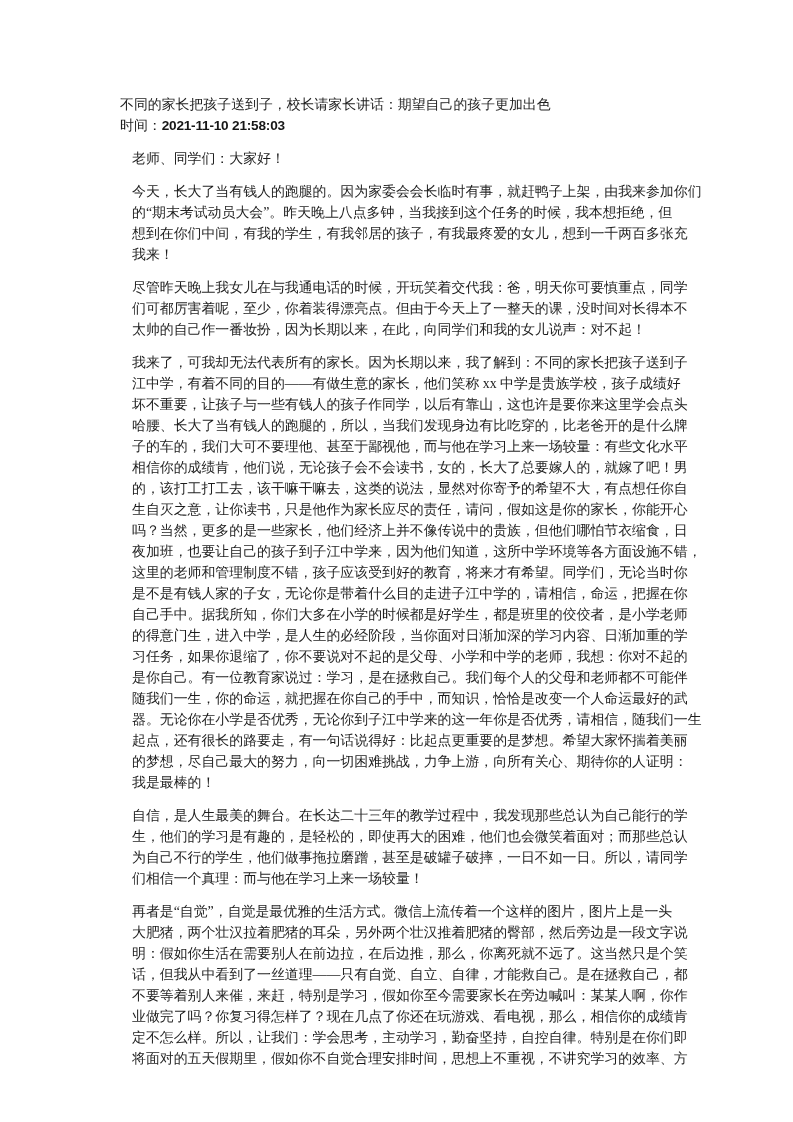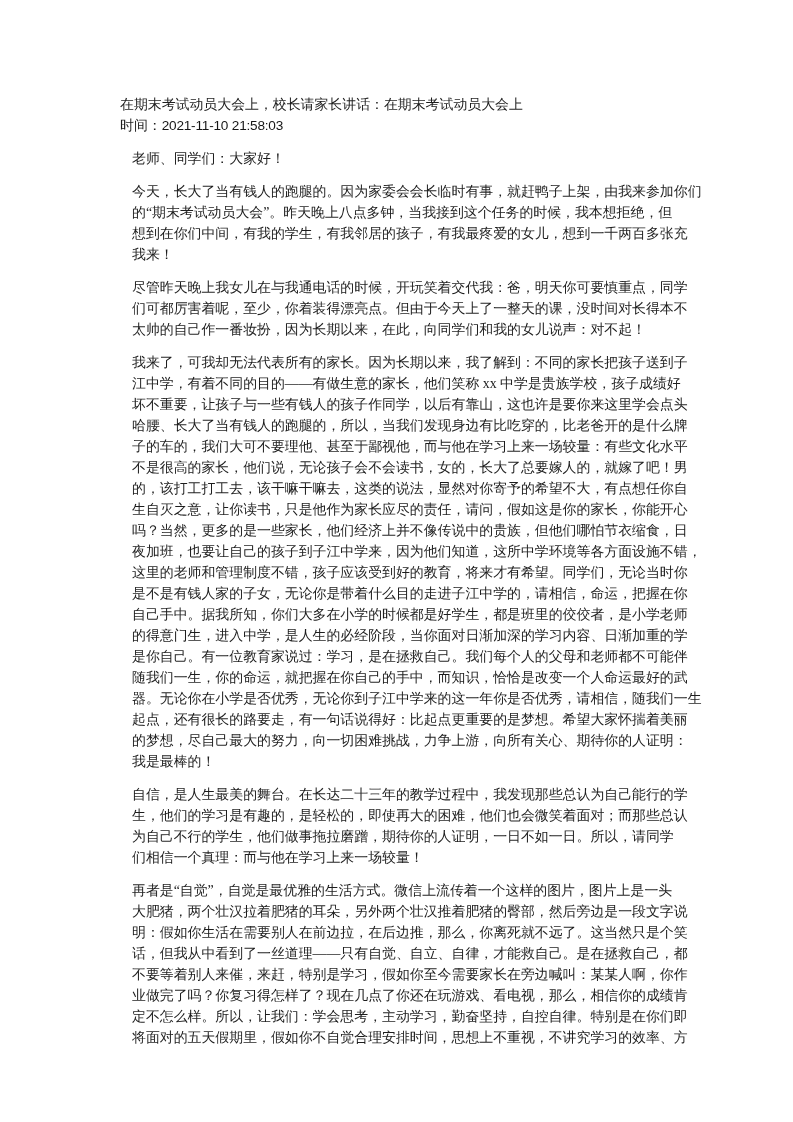--- a/index.html
+++ b/index.html
@@ -28,33 +28,33 @@
     white-space: nowrap;
     text-align: justify;
     text-align-last: justify;
     overflow: visible;
   }
   .line.end {
     text-align-last: left;
   }
   .latin {
     font-family: "Liberation Sans", "DejaVu Sans", sans-serif;
-    font-weight: 400;
+    font-weight: 700;
     font-size: 13.6px;
     letter-spacing: -0.2px;
     color: #161616;
   }
   .para { margin: 12px; padding: 0; }
 </style>
 </head>
 <body>
 
 <div class="page">
   <div class="textblock">
-    <div class="line end">在期末考试动员大会上，校长请家长讲话：在期末考试动员大会上</div>
+    <div class="line end">不同的家长把孩子送到子，校长请家长讲话：期望自己的孩子更加出色</div>
     <div class="line end"><span>时间：</span><span class="latin">2021-11-10 21:58:03</span></div>
     <div id="paragraphs">
         <div class="para">
           <div class="line end">老师、同学们：大家好！</div>
         </div>
         <div class="para">
           <div class="line">今天，长大了当有钱人的跑腿的。因为家委会会长临时有事，就赶鸭子上架，由我来参加你们</div>
           <div class="line">的“期末考试动员大会”。昨天晚上八点多钟，当我接到这个任务的时候，我本想拒绝，但</div>
           <div class="line">想到在你们中间，有我的学生，有我邻居的孩子，有我最疼爱的女儿，想到一千两百多张充</div>
           <div class="line end">我来！</div>
@@ -63,40 +63,41 @@
           <div class="line">尽管昨天晚上我女儿在与我通电话的时候，开玩笑着交代我：爸，明天你可要慎重点，同学</div>
           <div class="line">们可都厉害着呢，至少，你着装得漂亮点。但由于今天上了一整天的课，没时间对长得本不</div>
           <div class="line end">太帅的自己作一番妆扮，因为长期以来，在此，向同学们和我的女儿说声：对不起！</div>
         </div>
         <div class="para">
           <div class="line">我来了，可我却无法代表所有的家长。因为长期以来，我了解到：不同的家长把孩子送到子</div>
           <div class="line">江中学，有着不同的目的——有做生意的家长，他们笑称 xx 中学是贵族学校，孩子成绩好</div>
           <div class="line">坏不重要，让孩子与一些有钱人的孩子作同学，以后有靠山，这也许是要你来这里学会点头</div>
           <div class="line">哈腰、长大了当有钱人的跑腿的，所以，当我们发现身边有比吃穿的，比老爸开的是什么牌</div>
           <div class="line">子的车的，我们大可不要理他、甚至于鄙视他，而与他在学习上来一场较量：有些文化水平</div>
-          <div class="line">不是很高的家长，他们说，无论孩子会不会读书，女的，长大了总要嫁人的，就嫁了吧！男</div>
+          <div class="line">相信你的成绩肯，他们说，无论孩子会不会读书，女的，长大了总要嫁人的，就嫁了吧！男</div>
           <div class="line">的，该打工打工去，该干嘛干嘛去，这类的说法，显然对你寄予的希望不大，有点想任你自</div>
           <div class="line">生自灭之意，让你读书，只是他作为家长应尽的责任，请问，假如这是你的家长，你能开心</div>
           <div class="line">吗？当然，更多的是一些家长，他们经济上并不像传说中的贵族，但他们哪怕节衣缩食，日</div>
           <div class="line">夜加班，也要让自己的孩子到子江中学来，因为他们知道，这所中学环境等各方面设施不错，</div>
           <div class="line">这里的老师和管理制度不错，孩子应该受到好的教育，将来才有希望。同学们，无论当时你</div>
           <div class="line">是不是有钱人家的子女，无论你是带着什么目的走进子江中学的，请相信，命运，把握在你</div>
           <div class="line">自己手中。据我所知，你们大多在小学的时候都是好学生，都是班里的佼佼者，是小学老师</div>
           <div class="line">的得意门生，进入中学，是人生的必经阶段，当你面对日渐加深的学习内容、日渐加重的学</div>
+          <div class="line">习任务，如果你退缩了，你不要说对不起的是父母、小学和中学的老师，我想：你对不起的</div>
           <div class="line">是你自己。有一位教育家说过：学习，是在拯救自己。我们每个人的父母和老师都不可能伴</div>
           <div class="line">随我们一生，你的命运，就把握在你自己的手中，而知识，恰恰是改变一个人命运最好的武</div>
           <div class="line">器。无论你在小学是否优秀，无论你到子江中学来的这一年你是否优秀，请相信，随我们一生</div>
           <div class="line">起点，还有很长的路要走，有一句话说得好：比起点更重要的是梦想。希望大家怀揣着美丽</div>
           <div class="line">的梦想，尽自己最大的努力，向一切困难挑战，力争上游，向所有关心、期待你的人证明：</div>
           <div class="line end">我是最棒的！</div>
         </div>
         <div class="para">
           <div class="line">自信，是人生最美的舞台。在长达二十三年的教学过程中，我发现那些总认为自己能行的学</div>
           <div class="line">生，他们的学习是有趣的，是轻松的，即使再大的困难，他们也会微笑着面对；而那些总认</div>
-          <div class="line">为自己不行的学生，他们做事拖拉磨蹭，期待你的人证明，一日不如一日。所以，请同学</div>
+          <div class="line">为自己不行的学生，他们做事拖拉磨蹭，甚至是破罐子破摔，一日不如一日。所以，请同学</div>
           <div class="line end">们相信一个真理：而与他在学习上来一场较量！</div>
         </div>
         <div class="para">
           <div class="line">再者是“自觉”，自觉是最优雅的生活方式。微信上流传着一个这样的图片，图片上是一头</div>
           <div class="line">大肥猪，两个壮汉拉着肥猪的耳朵，另外两个壮汉推着肥猪的臀部，然后旁边是一段文字说</div>
           <div class="line">明：假如你生活在需要别人在前边拉，在后边推，那么，你离死就不远了。这当然只是个笑</div>
           <div class="line">话，但我从中看到了一丝道理——只有自觉、自立、自律，才能救自己。是在拯救自己，都</div>
           <div class="line">不要等着别人来催，来赶，特别是学习，假如你至今需要家长在旁边喊叫：某某人啊，你作</div>
           <div class="line">业做完了吗？你复习得怎样了？现在几点了你还在玩游戏、看电视，那么，相信你的成绩肯</div>
           <div class="line">定不怎么样。所以，让我们：学会思考，主动学习，勤奋坚持，自控自律。特别是在你们即</div>

